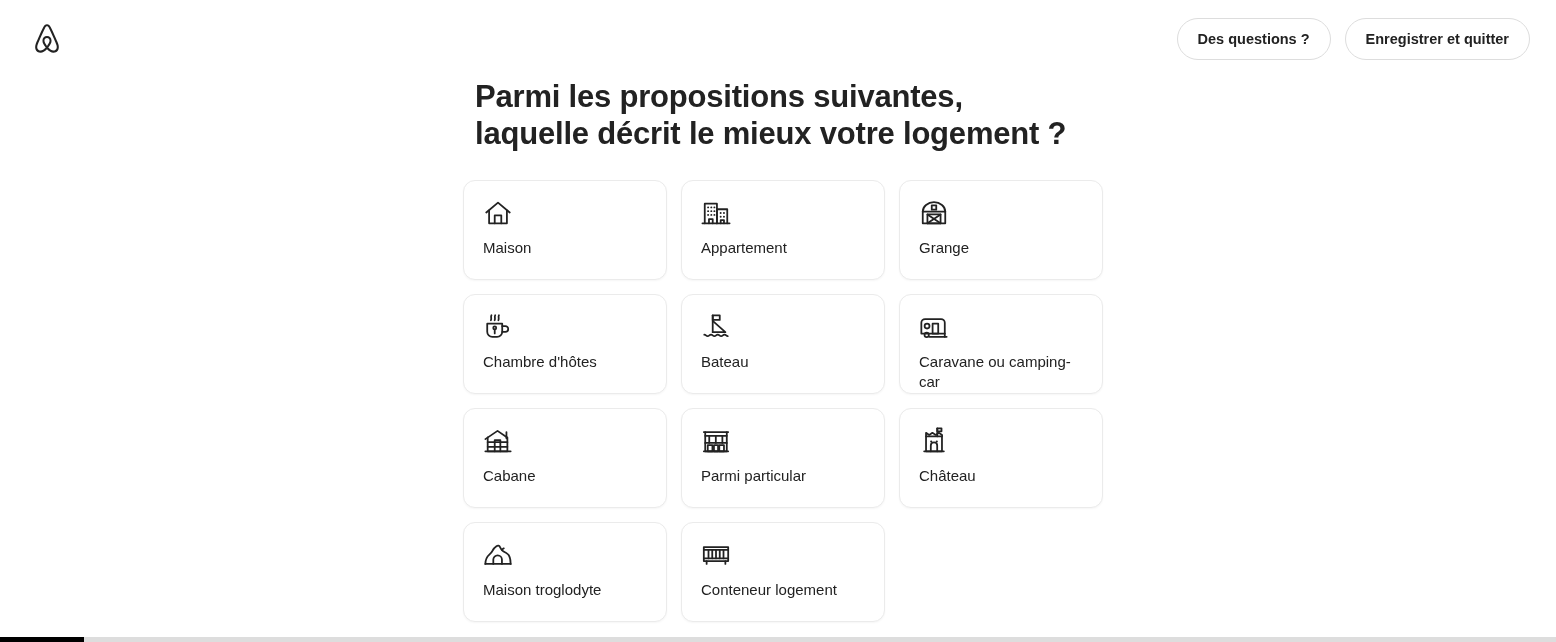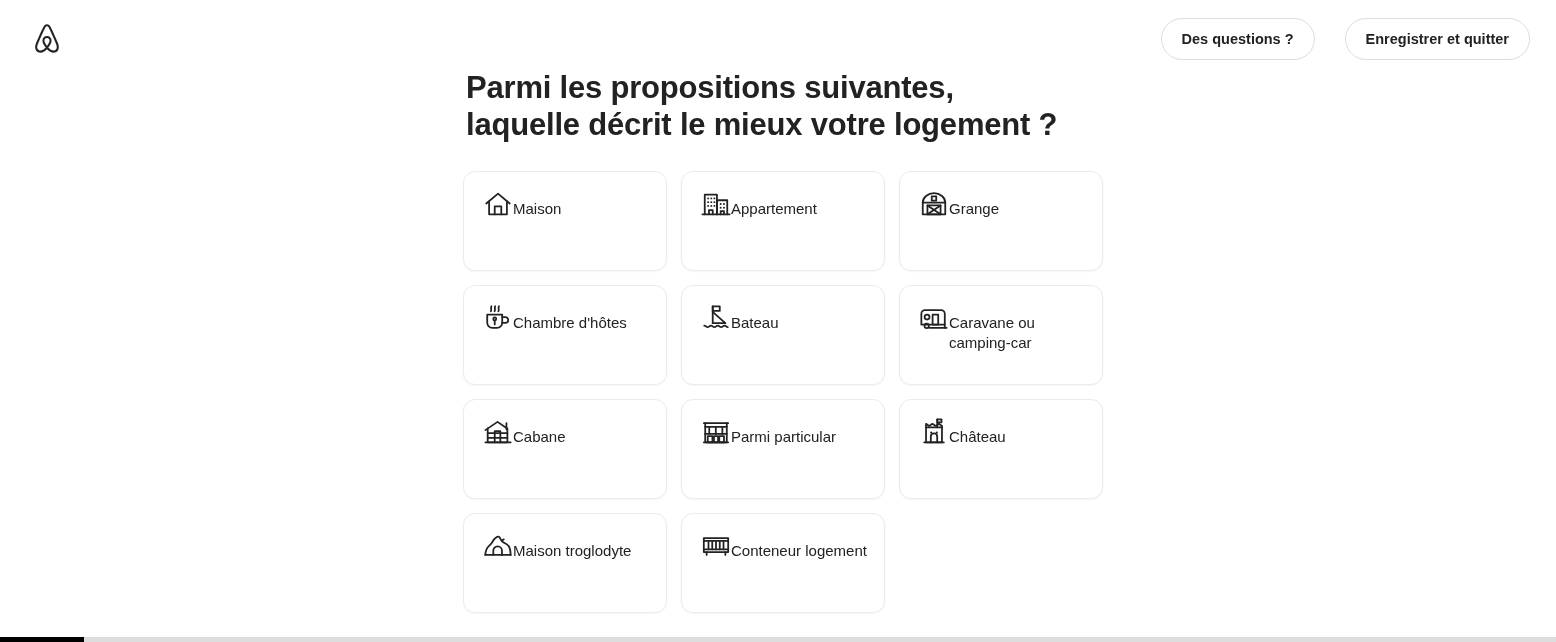--- a/index.html
+++ b/index.html
@@ -40,21 +40,21 @@
     height: 36px;
     display: block;
     color: #222222;
     margin-top: 2px;
   }
   .logo svg { display: block; width: 34px; height: 36px; }
 
   .header-actions {
     display: flex;
     align-items: center;
-    gap: 30px;
+    gap: 14px;
   }
 
   .pill-btn {
     border: 1px solid #dddddd;
     background: #ffffff;
     border-radius: 24px;
     height: 42px;
     padding: 0 20px;
     font-size: 14.5px;
     font-weight: 600;
@@ -75,42 +75,42 @@
     padding-left: 463px;
     padding-top: 66px;
   }
 
   .page-title {
     font-size: 31px;
     line-height: 37px;
     font-weight: 600;
     letter-spacing: -0.2px;
     color: #222222;
-    margin: 3px;
+    margin: 12px;
     width: 600px;
   }
 
   .card-grid {
     margin-top: 28px;
     display: grid;
     grid-template-columns: 204px 204px 204px;
     column-gap: 14px;
     row-gap: 14px;
     width: 640px;
   }
 
   .type-card {
     background: #ffffff;
     border: 1px solid #ebebeb;
     border-radius: 12px;
     height: 100px;
     padding: 17px 16px 0 19px;
     cursor: pointer;
     display: flex;
-    flex-direction: row;
+    flex-direction: column;
     align-items: flex-start;
     box-shadow: 0 1px 2px rgba(0,0,0,0.04);
     transition: border-color .12s ease;
   }
 
   .type-card .icon {
     width: 30px;
     height: 30px;
     color: #222222;
     display: block;

